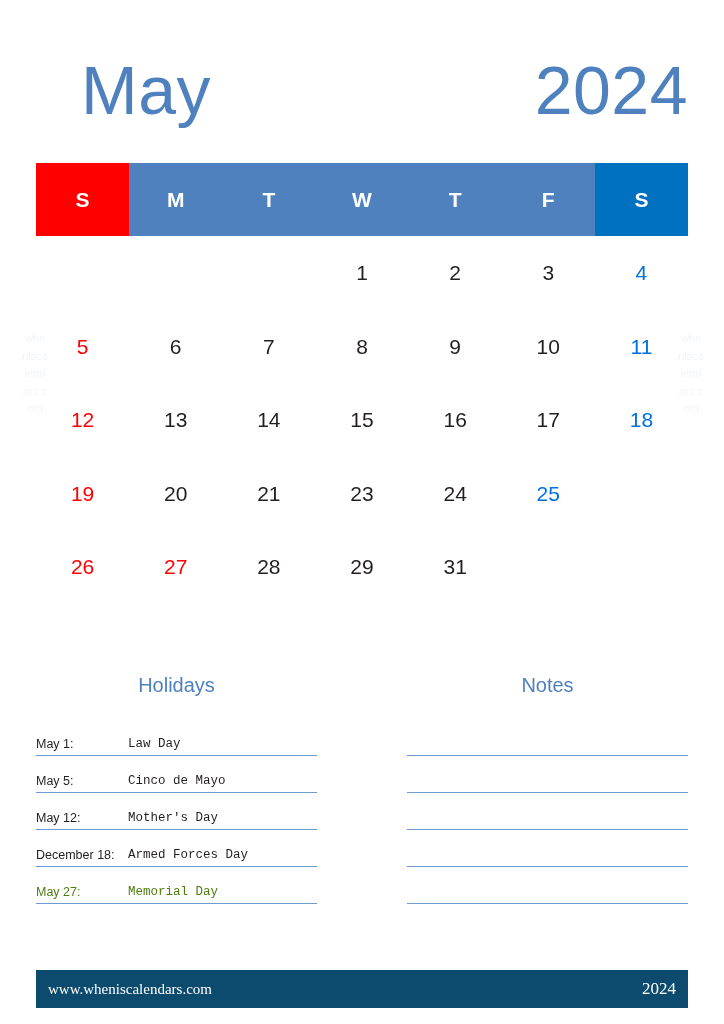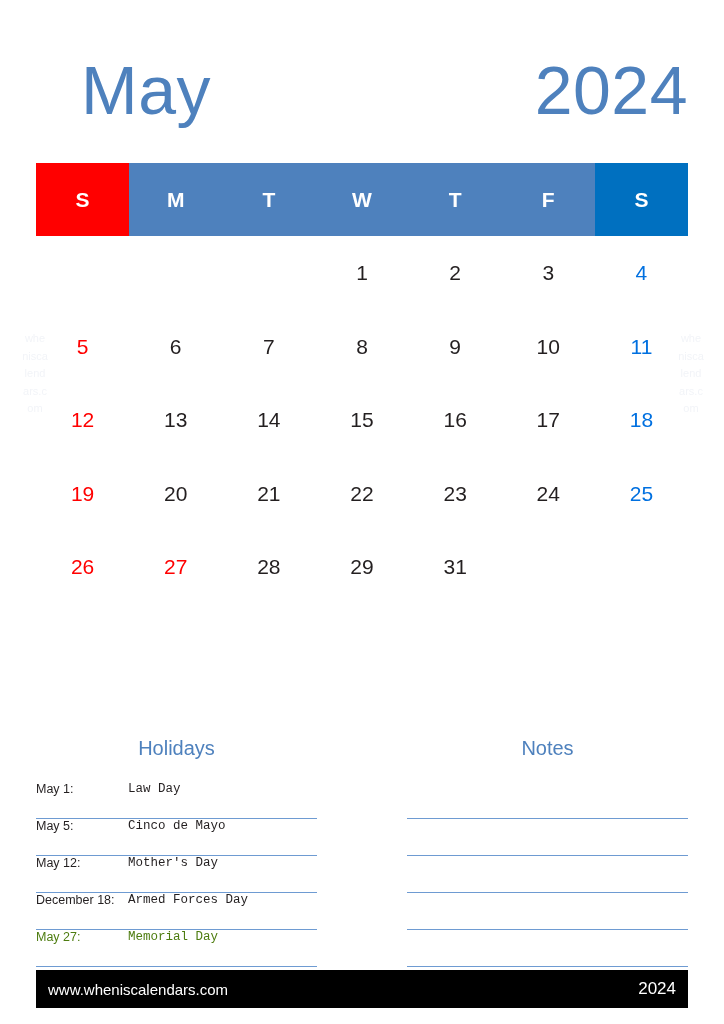--- a/index.html
+++ b/index.html
@@ -101,44 +101,45 @@
   }
   .day.sun-col { color: #ff0000; }
   .day.sat-col { color: #0070e0; }
   .day.holiday { color: #ff0000; }
   .day.empty { color: transparent; }
 
   
   .panels {
     position: absolute;
     left: 36px;
-    top: 736px;
+    top: 673px;
     width: 652px;
     height: 230px;
     display: flex;
     justify-content: space-between;
   }
   .panel { width: 281px; }
   .panel-title {
     text-align: center;
     color: #4e81bd;
     font-size: 20px;
     line-height: 24px;
     margin-bottom: 22px;
     font-weight: 400;
   }
 
   .hol-list { display: block; }
   .hol-row {
     display: flex;
+    align-items: flex-end;
     height: 37px;
     border-bottom: 1.4px solid #6e9bd2;
     font-size: 12.5px;
     line-height: 15px;
-    padding-bottom: 12px;
+    padding-bottom: 3px;
     box-sizing: border-box;
   }
   .hol-row .hol-date {
     width: 92px;
     flex: none;
     color: #231f20;
   }
   .hol-row .hol-name { color: #231f20; font-family: Liberation Mono, monospace; }
   .hol-row.red .hol-date,
   .hol-row.red .hol-name { color: #4d7c0f; }
@@ -150,28 +151,29 @@
     box-sizing: border-box;
   }
 
   
   .footer {
     position: absolute;
     left: 36px;
     top: 970px;
     width: 652px;
     height: 38px;
-    background: #000000;
+    background: #0c4a6e;
     display: flex;
     align-items: center;
     justify-content: space-between;
     padding: 0 12px;
     box-sizing: border-box;
     color: #ffffff;
     font-size: 15px;
+    font-family: Liberation Serif, serif;
   }
   .footer-year { font-size: 17px; }
 </style>
 </head>
 <body>
 
 <div class="page">
 
   <div class="watermark watermark-left">wheniscalendars.com</div>
   <div class="watermark watermark-right">wheniscalendars.com</div>
@@ -216,21 +218,20 @@
           <div class="day">14</div>
           <div class="day">15</div>
           <div class="day">16</div>
           <div class="day">17</div>
           <div class="day sat-col">18</div>
         </div>
         <div class="week-row">
           <div class="day sun-col">19</div>
           <div class="day">20</div>
           <div class="day">21</div>
-          <div class="day">22</div>
           <div class="day">23</div>
           <div class="day">24</div>
           <div class="day sat-col">25</div>
         </div>
         <div class="week-row">
           <div class="day sun-col">26</div>
           <div class="day holiday">27</div>
           <div class="day">28</div>
           <div class="day">29</div>
           <div class="day">31</div>

